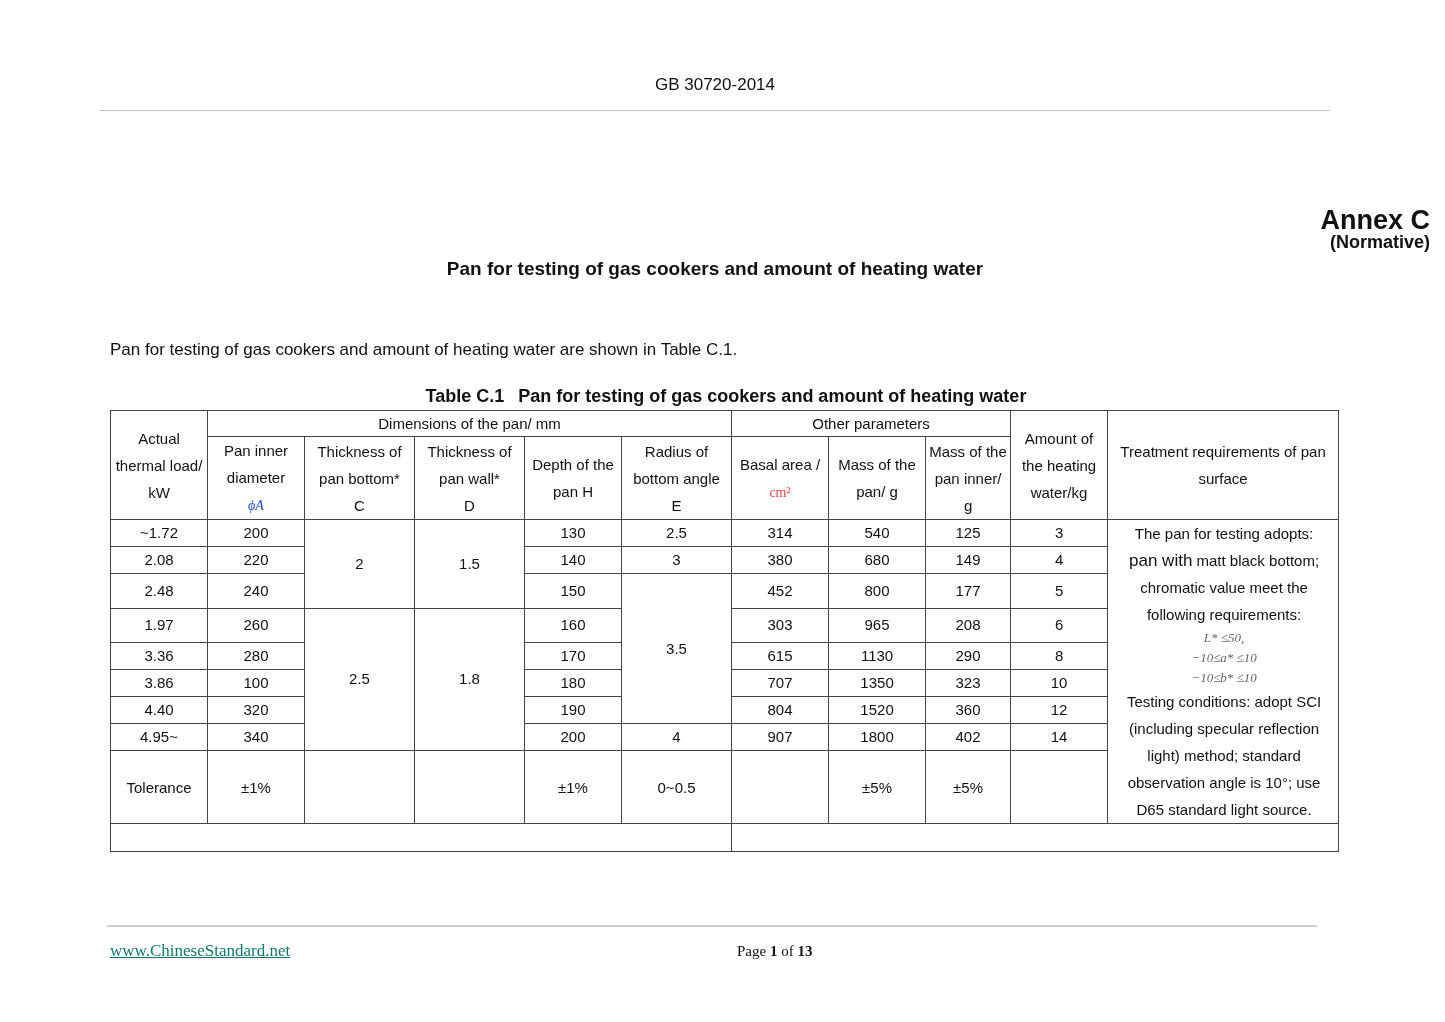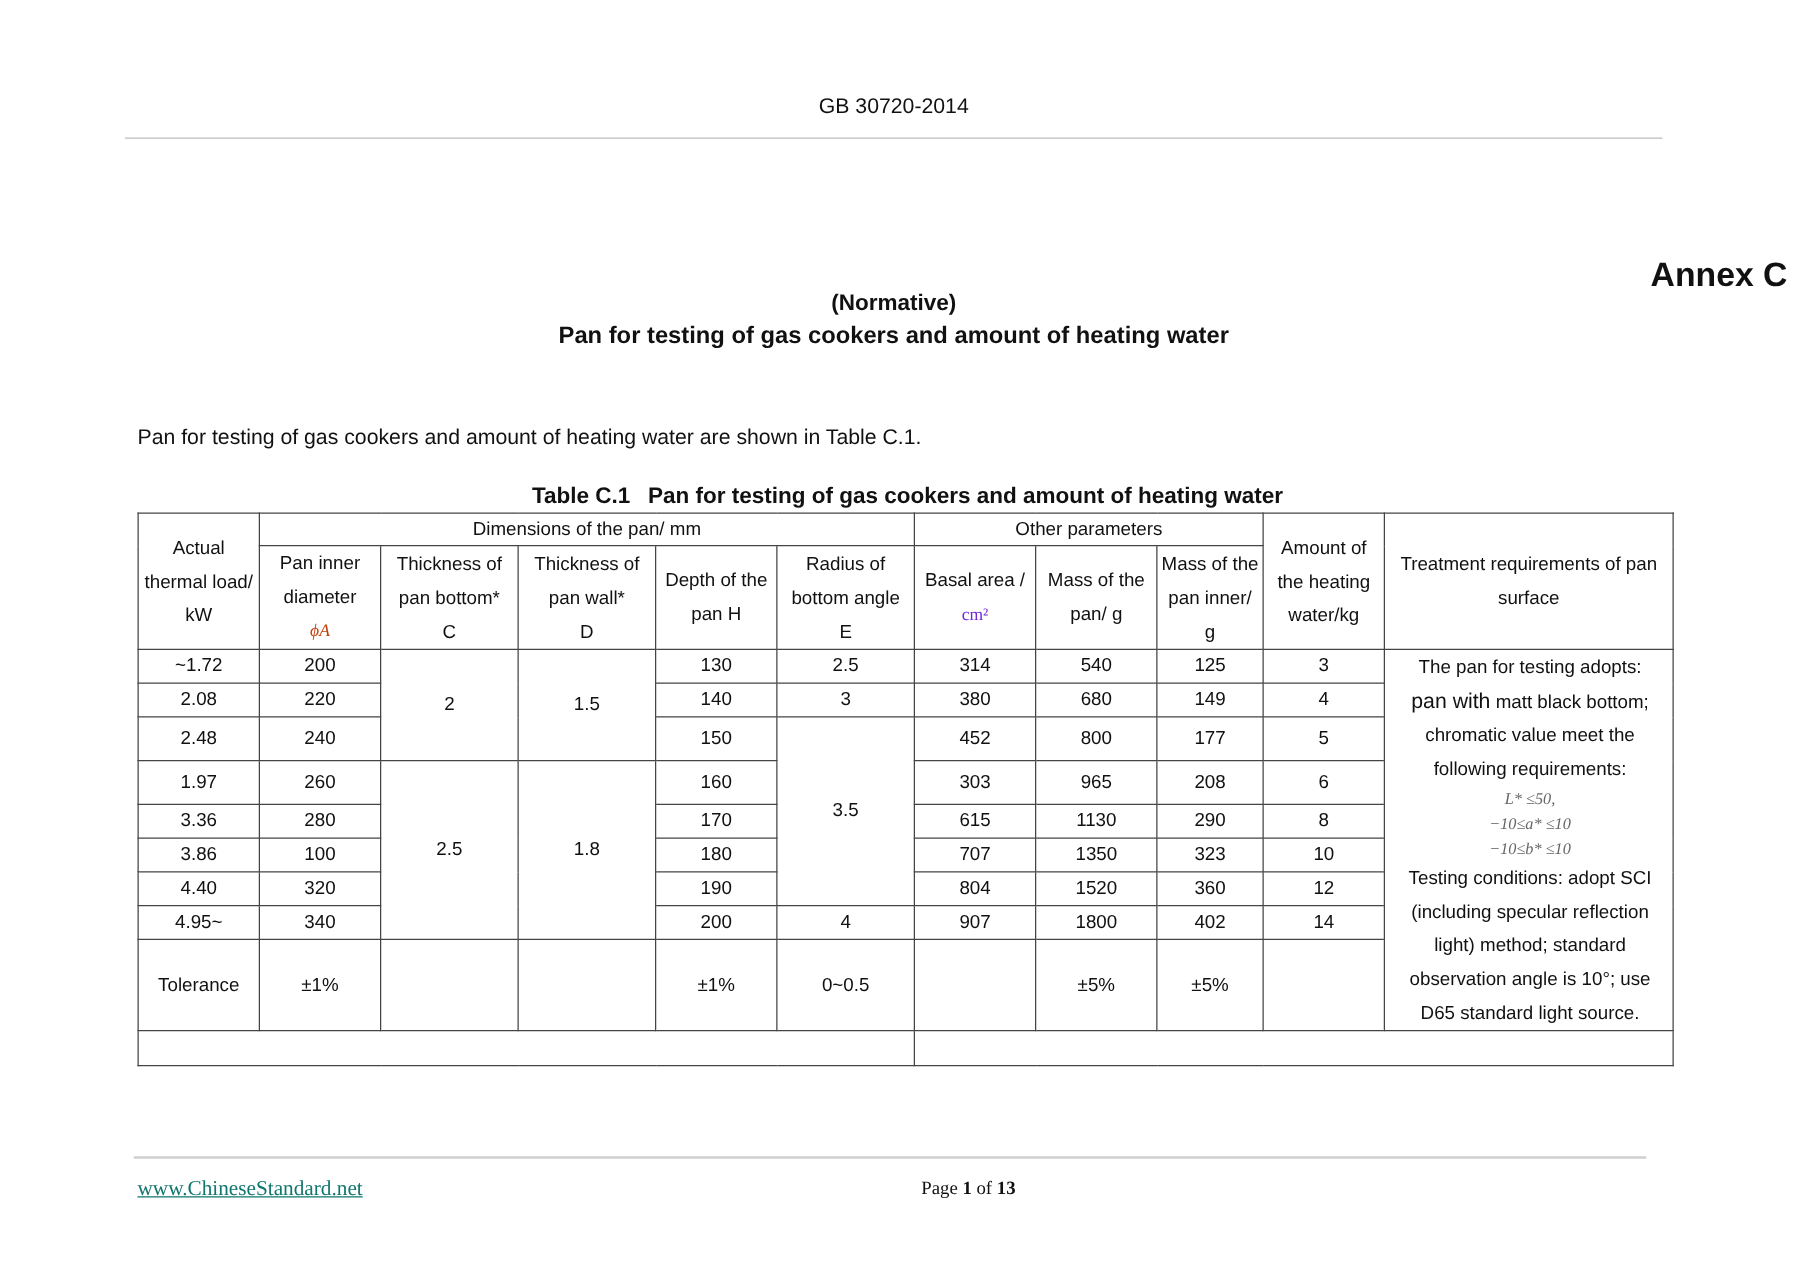--- a/index.html
+++ b/index.html
@@ -1,33 +1,33 @@
 <!DOCTYPE html>
 <html><head>
 <meta charset="utf-8">
 <style>
   html, body { margin: 0; padding: 0; background: #ffffff; }
   body { width: 1445px; height: 1022px; position: relative; overflow: hidden; font-family: "Liberation Sans", sans-serif; color: #111; }
   .header-title { position: absolute; top: 75px; left: 0; width: 1430px; text-align: center; font-size: 17px; }
   .header-rule { position: absolute; top: 110px; left: 100px; width: 1230px; height: 1px; background: #bdbdbd; }
   .annex-title { position: absolute; top: 181px; left: 0; width: 1430px; text-align: right; font-size: 27px; font-weight: bold; margin-top: 24px; }
-  .annex-sub { position: absolute; top: 232px; left: 0; width: 1430px; text-align: center; font-size: 18px; font-weight: bold; }
+  .annex-sub { position: absolute; top: 232px; left: 0; width: 1430px; text-align: right; font-size: 18px; font-weight: bold; }
   .annex-heading { position: absolute; top: 258px; left: 0; width: 1430px; text-align: center; font-size: 19px; font-weight: bold; }
   .intro { position: absolute; top: 340px; left: 110px; font-size: 17px; }
   .table-caption { position: absolute; top: 386px; left: 0; width: 1430px; text-align: center; font-size: 18px; font-weight: bold; padding-left: 11px; }
   .table-caption .gap { display: inline-block; width: 14px; }
   table.spec { position: absolute; top: 410px; left: 110px; width: 1228px; border-collapse: collapse; font-size: 15px; table-layout: fixed; }
   table.spec td { border: 1px solid #444; text-align: center; vertical-align: middle; padding: 0 3px; line-height: 27px; }
   table.spec tr.r-data td { height: 26px; line-height: 20px; }
   table.spec tr.r-head1 td { height: 25px; line-height: 20px; }
   table.spec tr.r-head2 td { height: 82px; }
   table.spec tr.r-tol td { height: 72px; }
   table.spec tr.r-blank td { height: 27px; }
-  .math { font-family: "Liberation Serif", serif; font-style: italic; color: #c2410c; font-size: 14px; }
-  .unit { font-family: "Liberation Serif", serif; color: #6d28d9; font-size: 14px; }
+  .math { font-family: "Liberation Serif", serif; font-style: italic; color: #1d4ed8; font-size: 14px; }
+  .unit { font-family: "Liberation Serif", serif; color: #ef4444; font-size: 14px; }
   td.treat { text-align: right; vertical-align: top !important; padding: 0 6px 0 8px !important; line-height: 27px !important; font-size: 15px; }
   td.treat .big { font-size: 17px; }
   td.treat .eq { font-family: "Liberation Serif", serif; font-style: italic; color: #666; font-size: 13px; line-height: 20px; display: block; }
   .footer-rule { position: absolute; top: 925px; left: 107px; width: 1210px; height: 2px; background: #cfcfcf; }
   .footer-link { position: absolute; top: 941px; left: 110px; font-family: "Liberation Serif", serif; font-size: 17px; color: #0f766e; text-decoration: underline; }
   .footer-page { position: absolute; top: 943px; left: 737px; font-family: "Liberation Serif", serif; font-size: 15px; }
   .footer-page b { font-weight: bold; }
 </style>
 </head>
 <body>

